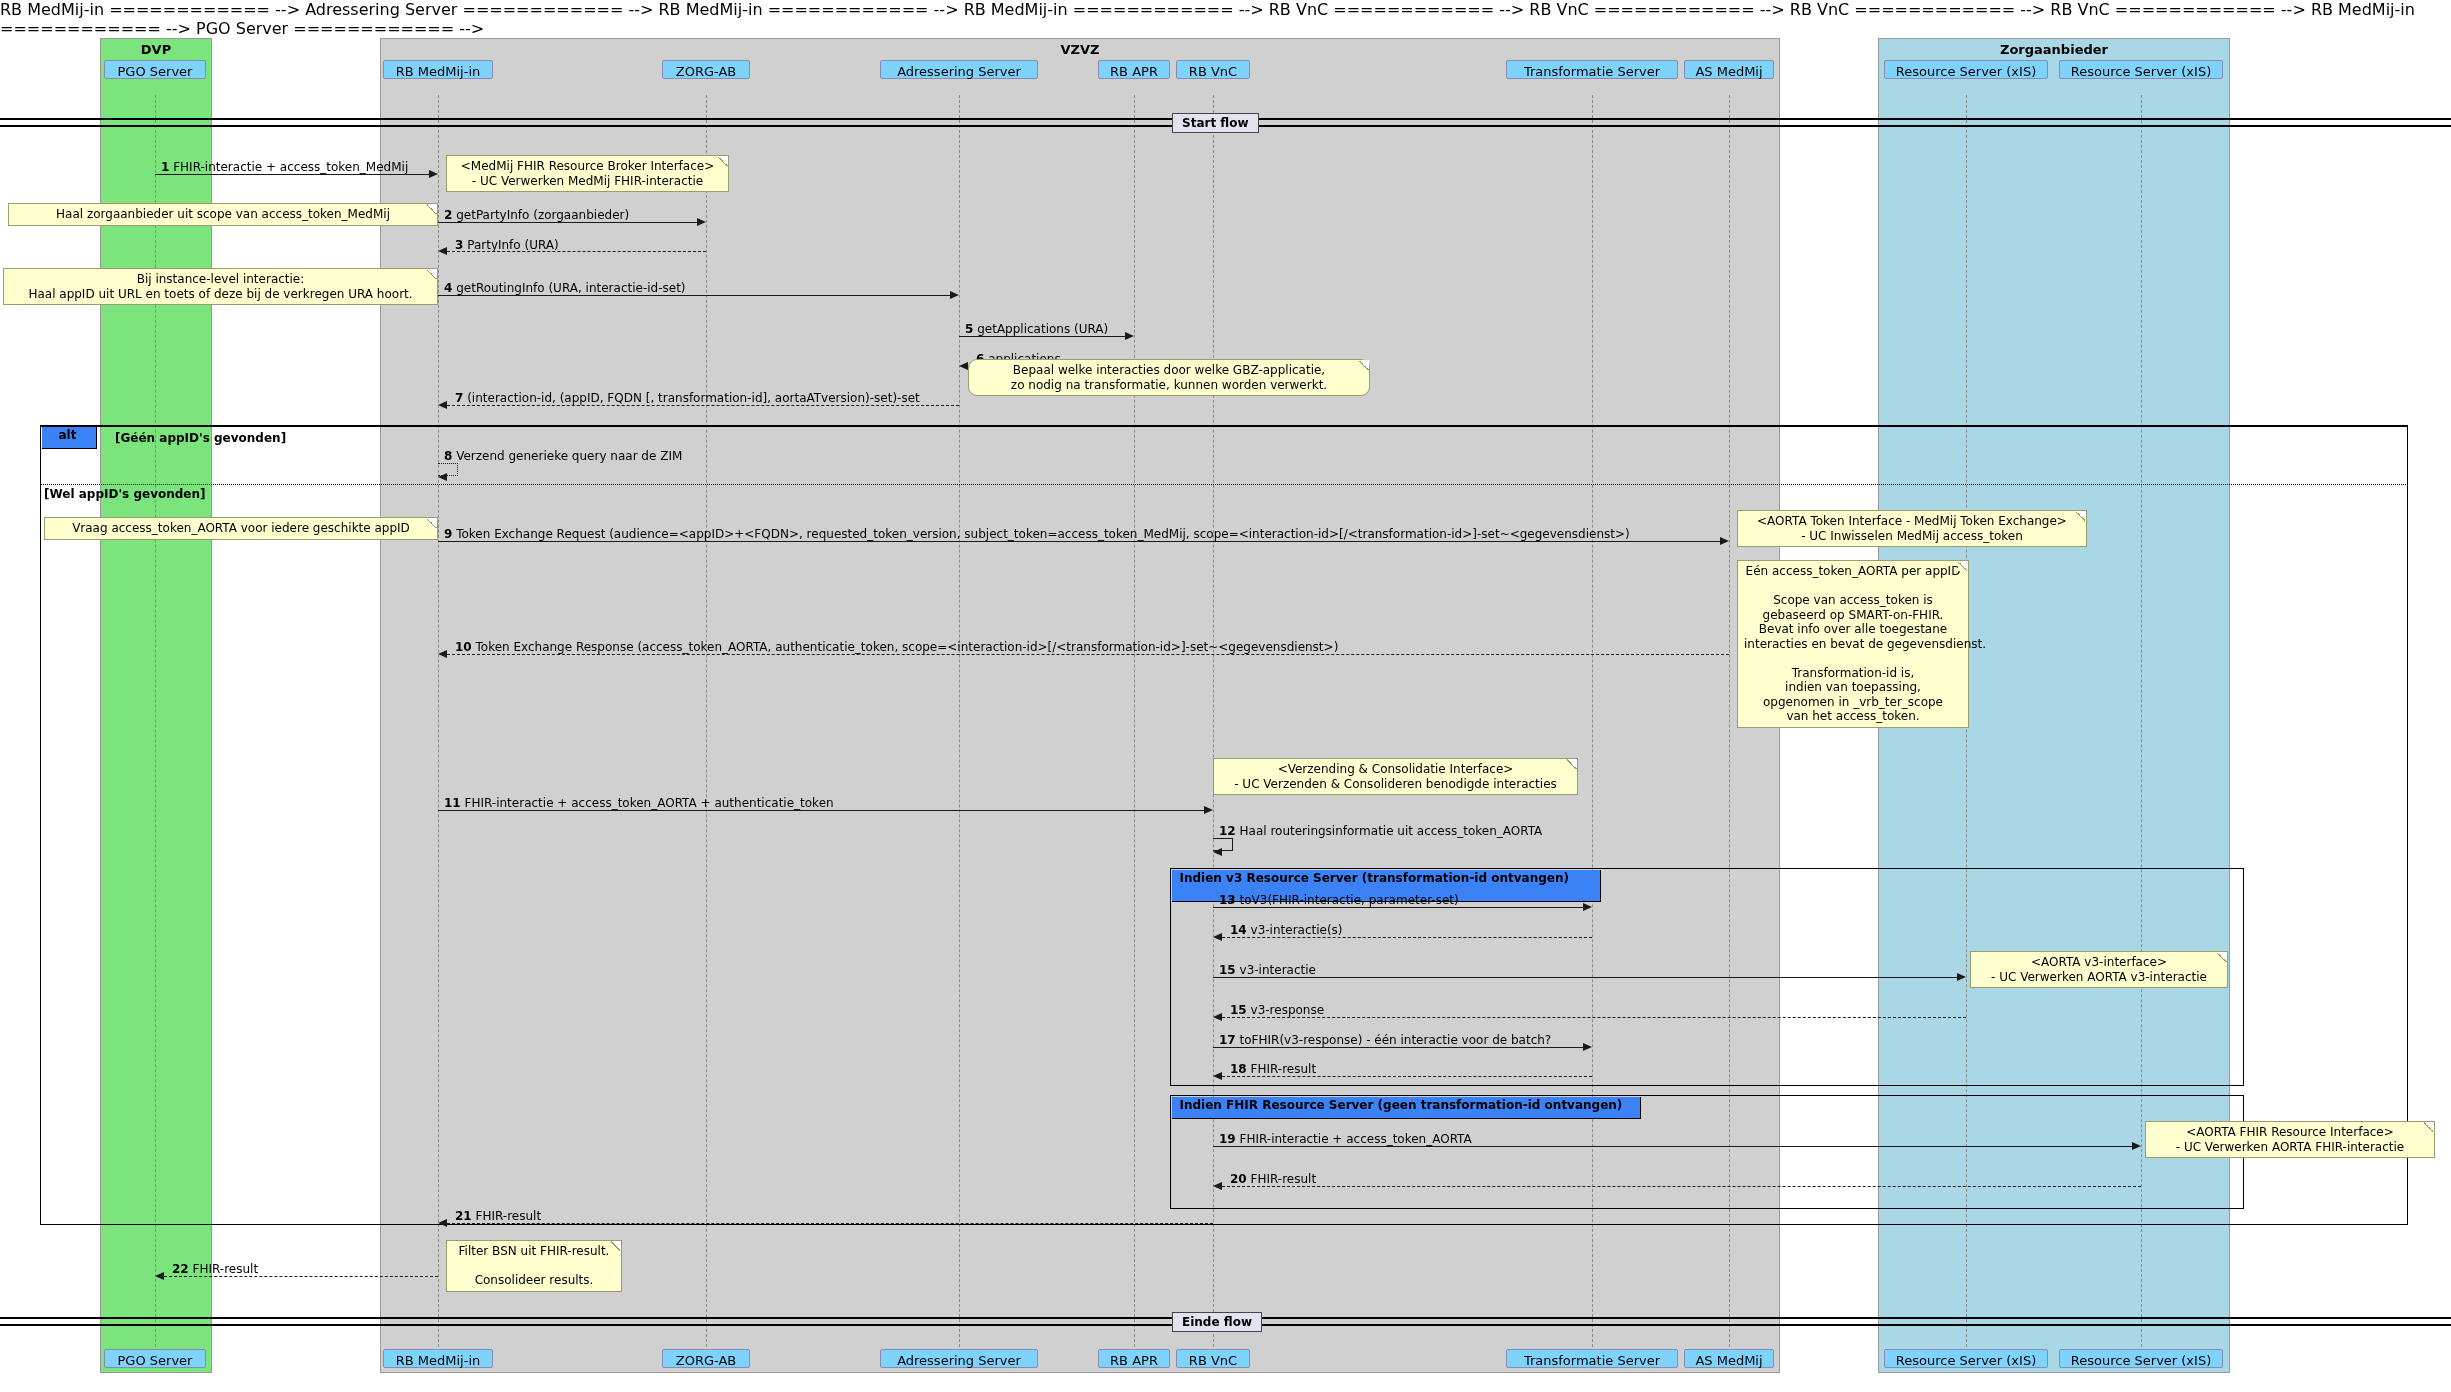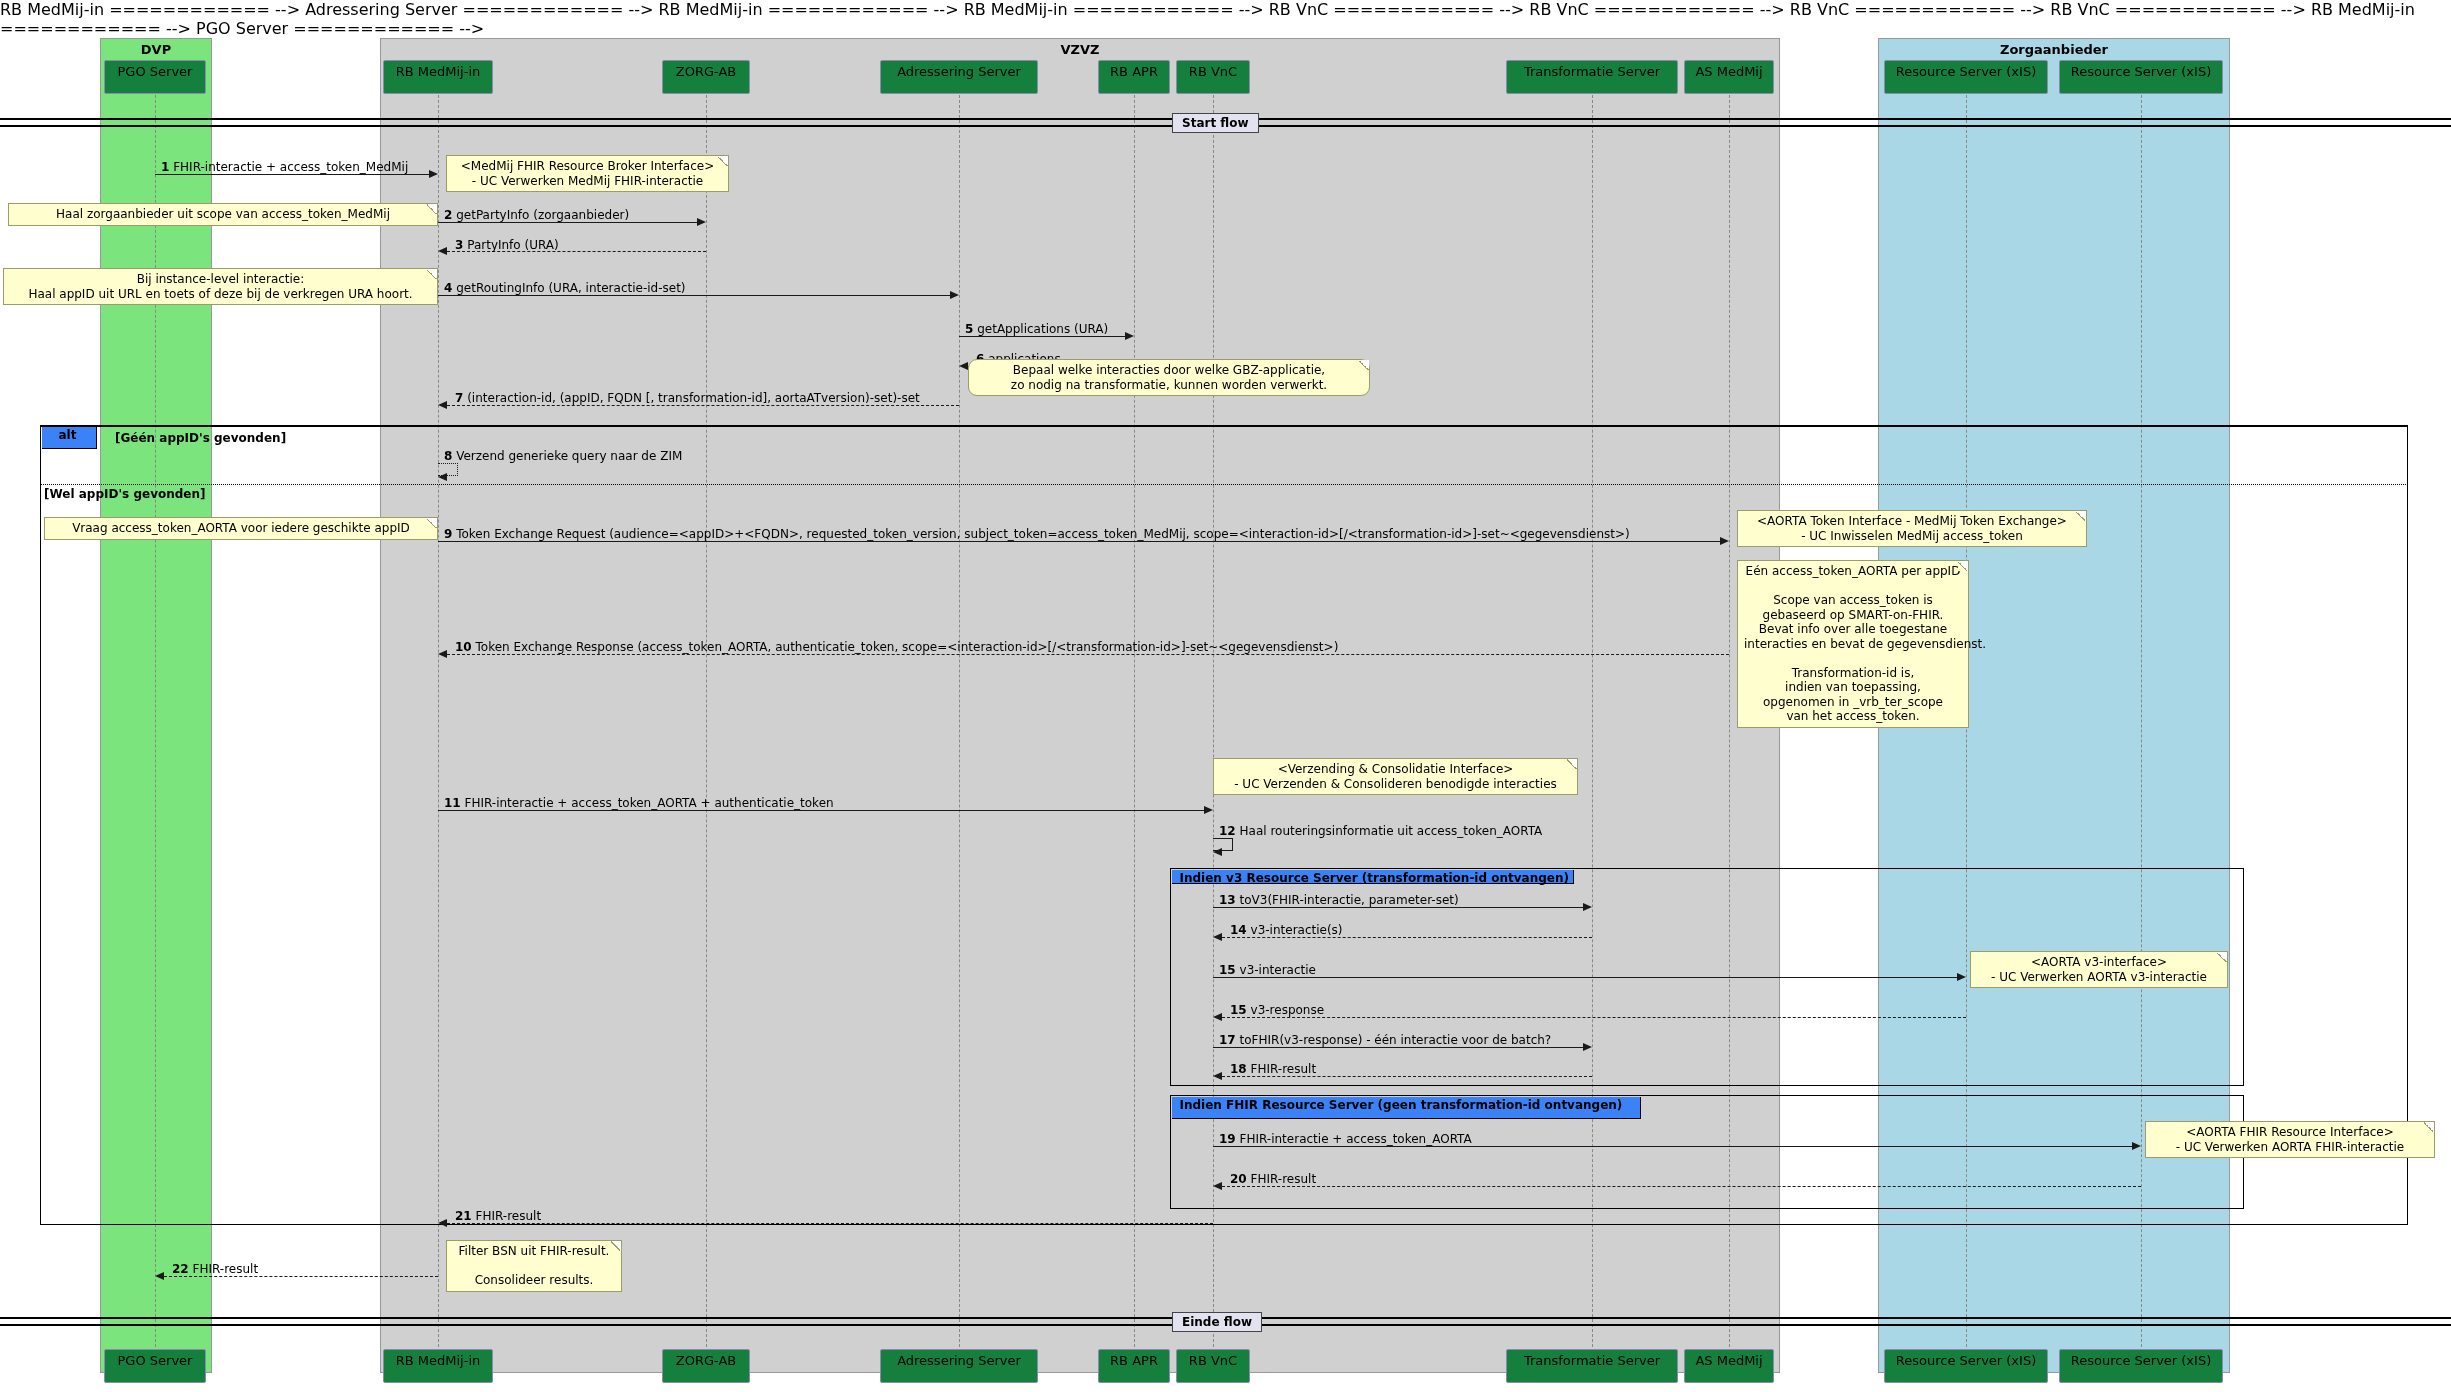--- a/index.html
+++ b/index.html
@@ -32,27 +32,27 @@
   .grp-zorg { background:#A9D7E6; }
 
   
   .lifeline {
     position:absolute; width:0; border-left:1px dashed #888;
   }
 
   
   .pbox {
     position:absolute;
-    background:#15803d;
+    background:#7dd3fc;
     border:1px solid #8A8AB0;
     border-radius:2px;
     font-size:13px; color:#000;
     text-align:center;
     line-height:21px;
-    height:34px;
+    height:19px;
     white-space:nowrap;
     padding:0 6px;
   }
 
   
   .sep-line {
     position:absolute; left:0; width:2451px; height:0;
     border-top:2px solid #000;
   }
   .sep-label {
@@ -323,21 +323,21 @@
   
   <div class="msg-label" style="left:1219px; top:824px;">
     <span class="num">12</span>
     <span>Haal routeringsinformatie uit access_token_AORTA</span>
   </div>
   <div class="selfmsg" style="left:1213px; top:838px; width:20px;"></div>
   <div class="arrowhead left" style="left:1213px; top:848px;"></div>
 
   
   <div class="frag" style="left:1170px; top:868px; width:1074px; height:218px;"></div>
-  <div class="frag-tab" style="left:1171.5px; top:869.5px; height:14px; padding-left:8px; padding-right:4px;">Indien v3 Resource Server (transformation-id ontvangen)</div>
+  <div class="frag-tab" style="left:1171.5px; top:869.5px; height:32px; padding-left:8px; padding-right:31px;">Indien v3 Resource Server (transformation-id ontvangen)</div>
 
   
   <div class="msg-line" style="left:1213px; top:907px; width:370px;"></div>
   <div class="arrowhead right" style="left:1583px; top:903px;"></div>
   <div class="msg-label" style="left:1219px; top:893px;">
     <span class="num">13</span>
     <span>toV3(FHIR-interactie, parameter-set)</span>
   </div>
 
    RB VnC ============ --&gt;

